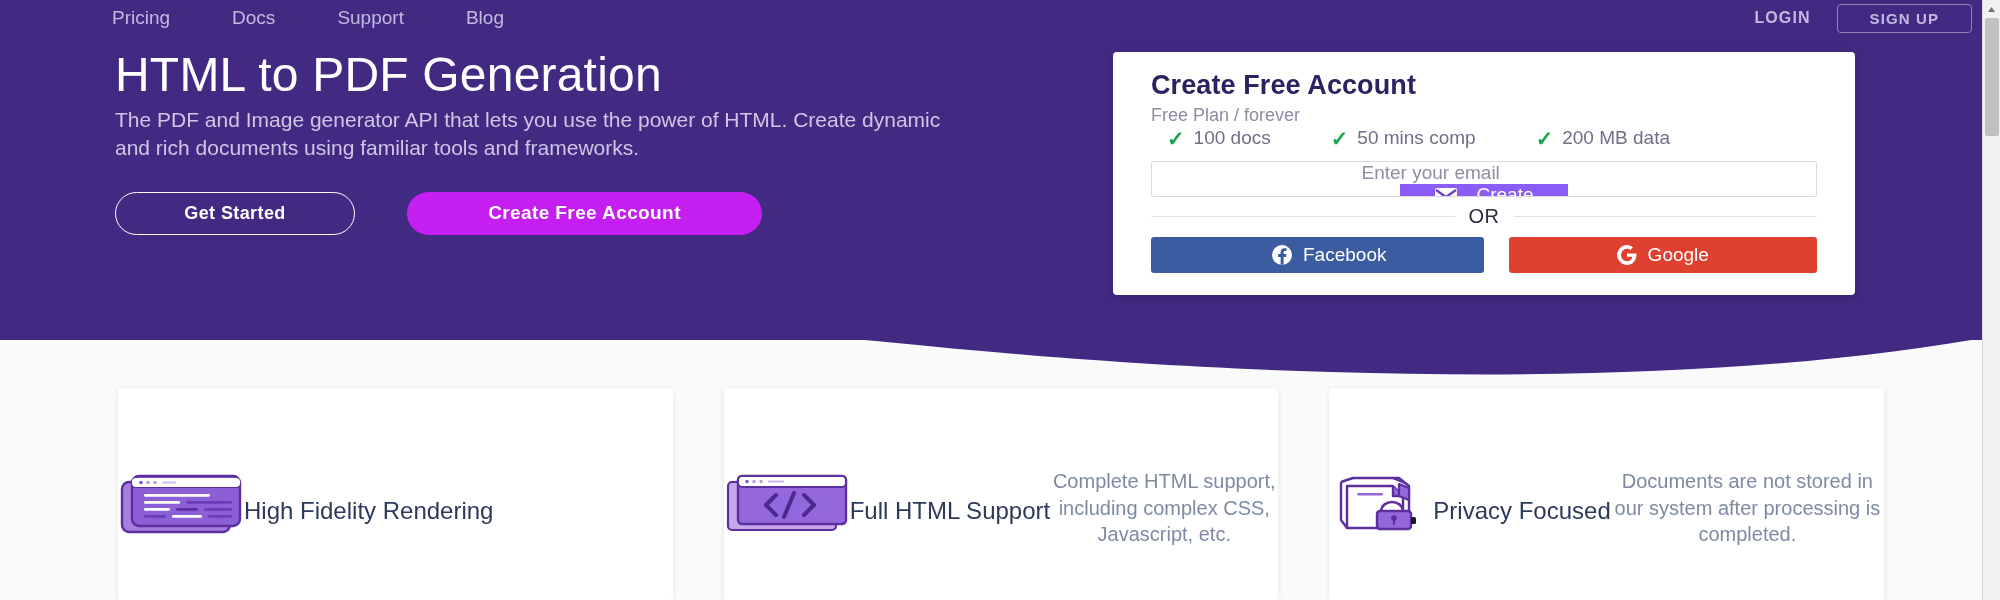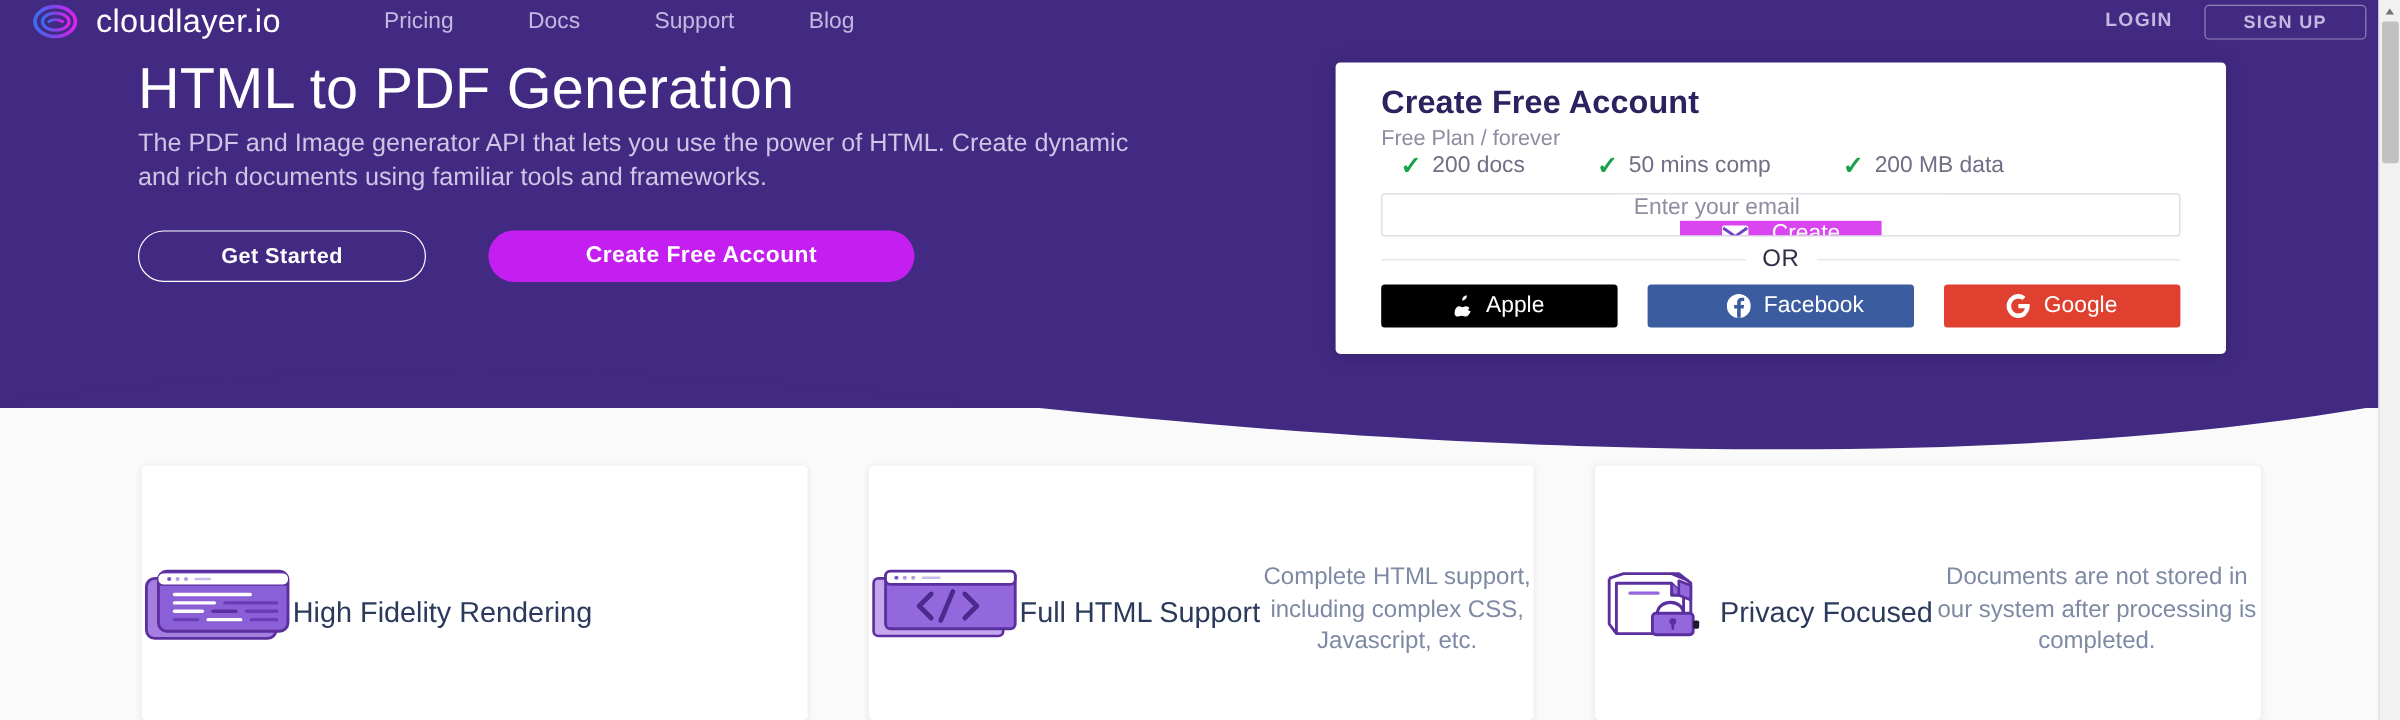--- a/index.html
+++ b/index.html
@@ -228,21 +228,21 @@
     padding: 0 14px;
     font-family: "Liberation Sans", sans-serif;
     font-size: 19px;
     color: #53536a;
     background: #ffffff;
   }
   .email-input::placeholder { color: #8e8ea3; }
   .create-btn {
     flex: 0 0 auto;
     width: 168px;
-    background: #d946ef;
+    background: #8b5cf6;
     color: #ffffff;
     border: none;
     display: inline-flex;
     align-items: center;
     justify-content: center;
     gap: 18px;
     font-size: 19px;
     font-weight: 400;
     cursor: pointer;
     white-space: nowrap;
@@ -355,35 +355,20 @@
 <body>
 
 <div id="page">
 
   <div class="hero"></div>
   <svg class="hero-wave" viewBox="0 0 2000 90" preserveAspectRatio="none">
     <path d="M0,0 L2000,0 L2000,45 C1820,78 1600,90 1330,82 C1060,74 900,52 700,34 C500,16 230,10 0,46 Z" fill="#422a83"></path>
   </svg>
 
   <div class="navbar">
-    <div class="logo-group">
-      <svg class="logo-mark" viewBox="0 0 44 36">
-        <defs>
-          <linearGradient id="lg" x1="0" y1="0" x2="1" y2="0">
-            <stop offset="0%" stop-color="#3b6df0"></stop>
-            <stop offset="55%" stop-color="#8a3fe8"></stop>
-            <stop offset="100%" stop-color="#e020ef"></stop>
-          </linearGradient>
-        </defs>
-        <path d="M22,4 C33,4 41,11 41,18 C41,25 33,32 22,32 C11,32 3,25 3,18 C3,11 11,4 22,4 Z" fill="none" stroke="url(#lg)" stroke-width="3.4"></path>
-        <path d="M22,10 C30,10 35,14 35,18 C35,22 30,26 22,26 C15,26 10,22 10,18 C10,14 15,10 22,10 Z" fill="none" stroke="url(#lg)" stroke-width="3"></path>
-        <path d="M16,18 C19,15.5 25,15.5 29,18" fill="none" stroke="url(#lg)" stroke-width="2.6" stroke-linecap="round"></path>
-      </svg>
-      <span class="logo-text">cloudlayer.io</span>
-    </div>
 
     <div class="nav-links">
       <span class="nav-link">Pricing</span>
       <span class="nav-link">Docs</span>
       <span class="nav-link">Support</span>
       <span class="nav-link">Blog</span>
     </div>
 
     <div class="nav-right">
       <span class="nav-login">LOGIN</span>
@@ -400,21 +385,21 @@
     </div>
   </div>
 
   <div class="signup-card">
     <div class="card-title">Create Free Account</div>
     <div class="card-plan">Free Plan / forever</div>
 
     <div class="card-features">
       <span class="feat">
         <span class="check">✓</span>
-        <span>200 docs</span>
+        <span>100 docs</span>
       </span>
       <span class="feat">
         <span class="check">✓</span>
         <span>50 mins comp</span>
       </span>
       <span class="feat">
         <span class="check">✓</span>
         <span>200 MB data</span>
       </span>
     </div>
@@ -430,27 +415,20 @@
       </button>
     </div>
 
     <div class="or-row">
       <span class="or-line"></span>
       <span class="or-text">OR</span>
       <span class="or-line"></span>
     </div>
 
     <div class="social-row">
-      <button class="social-btn social-apple">
-        <svg width="15" height="18" viewBox="0 0 15 18">
-          <path d="M10.3,0 C10.5,1.3 10,2.4 9.3,3.2 C8.6,4 7.5,4.6 6.5,4.5 C6.3,3.3 6.9,2.1 7.6,1.3 C8.3,0.5 9.5,0 10.3,0 Z" fill="#ffffff"></path>
-          <path d="M13.6,13.3 C13.2,14.3 12.9,14.8 12.3,15.7 C11.5,16.9 10.4,18 9.1,18 C7.9,18 7.6,17.2 6,17.2 C4.4,17.2 4,18 2.9,18 C1.6,18 0.8,17 0,15.8 C-0.2,13.2 1.3,9.4 3.9,9.3 C5.1,9.3 5.8,10.1 6.7,10.1 C7.6,10.1 8.2,9.3 9.7,9.3 C11,9.3 12,10 12.6,10.9 C11,11.8 11.2,13.1 13.6,13.3 Z" fill="#ffffff"></path>
-        </svg>
-        <span>Apple</span>
-      </button>
       <button class="social-btn social-facebook">
         <svg width="20" height="20" viewBox="0 0 20 20">
           <circle cx="10" cy="10" r="10" fill="#ffffff"></circle>
           <path d="M11.6,19.8 L11.6,12 L14,12 L14.4,9.1 L11.6,9.1 L11.6,7.3 C11.6,6.5 11.8,5.9 13,5.9 L14.5,5.9 L14.5,3.3 C14.2,3.3 13.3,3.2 12.3,3.2 C10.1,3.2 8.6,4.5 8.6,7 L8.6,9.1 L6.1,9.1 L6.1,12 L8.6,12 L8.6,19.8 Z" fill="#3b5da0"></path>
         </svg>
         <span>Facebook</span>
       </button>
       <button class="social-btn social-google">
         <svg width="20" height="20" viewBox="0 0 20 20">
           <path d="M19.4,10.2 C19.4,9.5 19.4,9 19.3,8.4 L10,8.4 L10,11.8 L15.4,11.8 C15.3,12.8 14.6,14.3 13.1,15.3 L13.1,17.5 L16,17.5 C17.8,15.8 19.4,13.3 19.4,10.2 Z" fill="#ffffff"></path>

